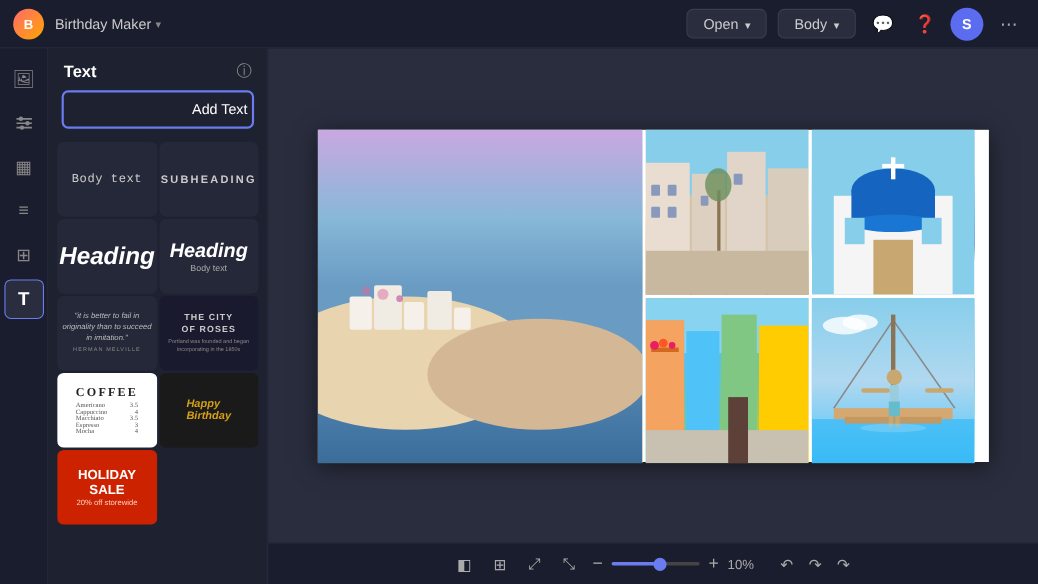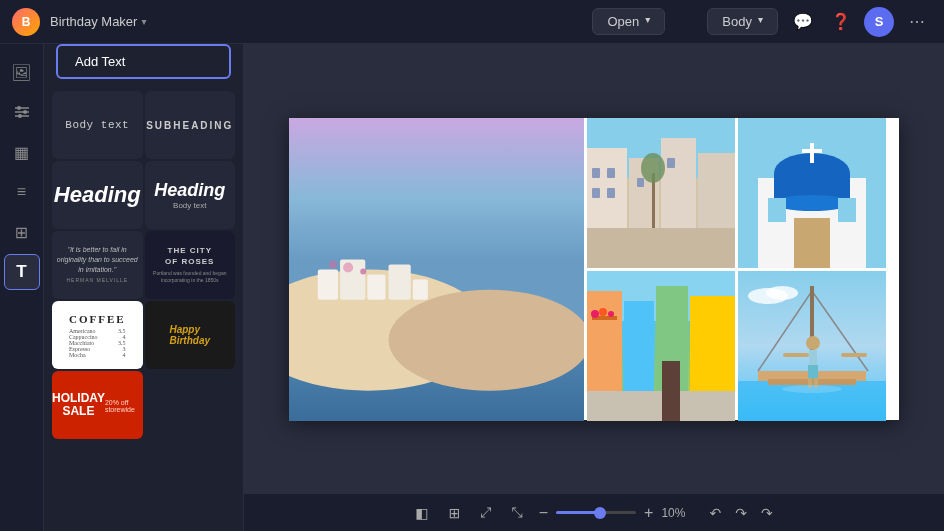--- a/index.html
+++ b/index.html
@@ -40,21 +40,21 @@
     }
     .topbar-spacer { flex: 1; }
     .topbar-btn {
       background: #2a2d3e;
       border: 1px solid #3a3d4e;
       color: #ccc;
       border-radius: 6px;
       padding: 5px 14px;
       font-size: 13px;
       cursor: pointer;
-      display: flex; align-items: flex-start; gap: 6px; margin-left: 32px;
+      display: flex; align-items: flex-end; gap: 6px;
     }
     .topbar-btn .chevron { font-size: 10px; }
     .topbar-icons {
       display: flex; gap: 8px; align-items: center;
     }
     .topbar-icon-btn {
       width: 30px; height: 30px;
       display: flex; align-items: center; justify-content: center;
       color: #aaa; font-size: 16px; cursor: pointer; border-radius: 4px;
     }
@@ -113,24 +113,24 @@
     }
     .panel-info-icon {
       color: #888; font-size: 14px; cursor: pointer;
     }
     .add-text-btn {
       margin: 0 12px 12px;
       background: transparent;
       border: 2px solid #6b7cf0;
       color: #fff;
       border-radius: 6px;
-      padding: 8px 17px;
+      padding: 8px 4px;
       font-size: 13px;
       cursor: pointer;
-      text-align: left;
+      text-align: right;
       width: calc(100% - 24px);
     }
 
     
     .text-grid {
       display: grid;
       grid-template-columns: 1fr 1fr;
       gap: 2px;
       padding: 0 8px 8px;
     }
@@ -168,21 +168,21 @@
     
     .card-coffee { background: #fff; width: 100%; height: 100%; display: flex; align-items: center; justify-content: center; }
     .card-coffee-inner { text-align: center; }
     .card-coffee-title { font-size: 11px; font-weight: 900; color: #222; letter-spacing: 2px; text-transform: uppercase; }
     .card-coffee-items { font-size: 6px; color: #555; text-align: left; margin-top: 3px; }
     .card-coffee-row { display: flex; justify-content: space-between; gap: 8px; }
     
     .card-birthday { background: #1a1a1a; width: 100%; height: 100%; display: flex; align-items: center; justify-content: center; }
     .card-birthday-text { font-size: 10px; color: #d4a017; font-style: italic; font-weight: bold; }
     
-    .card-holiday { background: #cc2200; width: 100%; height: 100%; display: flex; align-items: center; justify-content: center; }
+    .card-holiday { background: #cc2200; width: 100%; height: 100%; display: flex; align-items: center; justify-content: center; flex-direction: column; }
     .card-holiday-main { font-size: 12px; font-weight: 900; color: #fff; text-transform: uppercase; line-height: 1.1; text-align: center; }
     .card-holiday-sub { font-size: 7px; color: #ffccc0; margin-top: 2px; }
 
     
     .canvas-area {
       flex: 1;
       background: #2a2d3e;
       display: flex;
       flex-direction: column;
       position: relative;
@@ -330,20 +330,24 @@
         <circle cx="7" cy="13" r="2" fill="#888"></circle>
       </svg>
     </div>
     <div class="rail-item">▦</div>
     <div class="rail-item">≡</div>
     <div class="rail-item">⊞</div>
     <div class="rail-item active" style="background:#2a2d3e; border:1px solid #6b7cf0; color:#fff; font-weight:bold; font-size:17px;">T</div>
   </div>
 
   <div class="panel">
+    <div class="panel-header">
+      <span class="panel-title">Text</span>
+      <span class="panel-info-icon">ⓘ</span>
+    </div>
     <button class="add-text-btn">Add Text</button>
 
     <div class="text-grid">
 
       <div class="text-card">
         <span class="card-body-text">Body text</span>
       </div>
 
       <div class="text-card">
         <span class="card-subheading">SUBHEADING</span>

